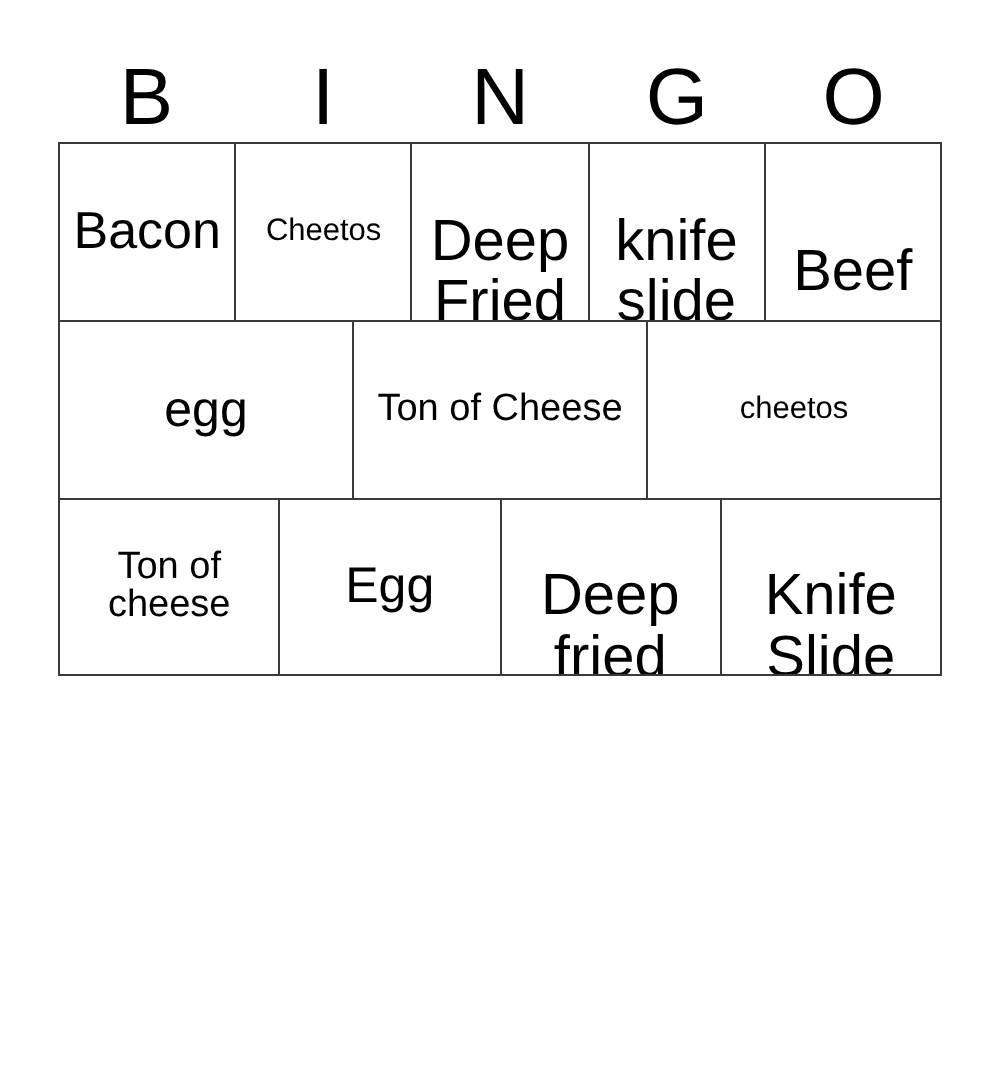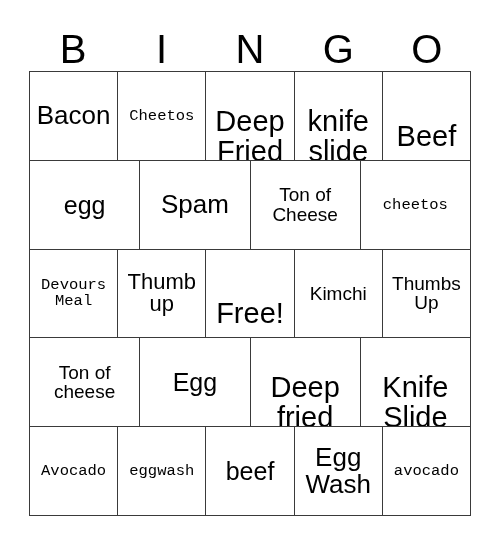--- a/index.html
+++ b/index.html
@@ -71,21 +71,21 @@
   .cell-text {
     display: block;
     width: 100%;
     line-height: 1.04;
     word-wrap: break-word;
     font-weight: 400;
   }
 
   
   .fs-xs   { font-size: 12px; }
-  .fs-s    { font-size: 15.5px; font-family: Liberation Mono, monospace; }
+  .fs-s    { font-size: 15.5px; }
   .fs-m    { font-size: 19px; }
   .fs-ml   { font-size: 22px; }
   .fs-l    { font-size: 26px; }
   .fs-xl   { font-size: 29px; margin-top: 40px; }
   .fs-xxl  { font-size: 25px; }
 </style>
 </head>
 <body>
 
 <div id="bingo-card">
@@ -126,75 +126,38 @@
       <div class="cell">
           <span class="cell-text fs-xl">Beef</span>
         </div>
     </div>
 
     <div class="grid-row">
       <div class="cell">
           <span class="cell-text fs-xxl">egg</span>
         </div>
       <div class="cell">
-          <span class="cell-text fs-l">Spam</span>
-        </div>
-      <div class="cell">
           <span class="cell-text fs-m">Ton of Cheese</span>
         </div>
       <div class="cell">
           <span class="cell-text fs-s">cheetos</span>
         </div>
     </div>
 
-    <div class="grid-row">
-      <div class="cell">
-          <span class="cell-text fs-s">Devours Meal</span>
-        </div>
-      <div class="cell">
-          <span class="cell-text fs-ml">Thumb up</span>
-        </div>
-      <div class="cell">
-          <span class="cell-text fs-xl">Free!</span>
-        </div>
-      <div class="cell">
-          <span class="cell-text fs-m">Kimchi</span>
-        </div>
-      <div class="cell">
-          <span class="cell-text fs-m">Thumbs Up</span>
-        </div>
-    </div>
 
     <div class="grid-row">
       <div class="cell">
           <span class="cell-text fs-m">Ton of cheese</span>
         </div>
       <div class="cell">
           <span class="cell-text fs-xxl">Egg</span>
         </div>
       <div class="cell">
           <span class="cell-text fs-xl">Deep fried</span>
         </div>
       <div class="cell">
           <span class="cell-text fs-xl">Knife Slide</span>
         </div>
     </div>
 
-    <div class="grid-row">
-      <div class="cell">
-          <span class="cell-text fs-s">Avocado</span>
-        </div>
-      <div class="cell">
-          <span class="cell-text fs-s">eggwash</span>
-        </div>
-      <div class="cell">
-          <span class="cell-text fs-xxl">beef</span>
-        </div>
-      <div class="cell">
-          <span class="cell-text fs-l">Egg Wash</span>
-        </div>
-      <div class="cell">
-          <span class="cell-text fs-s">avocado</span>
-        </div>
-    </div>
 
   </div>
 </div>
 
 </body></html>

